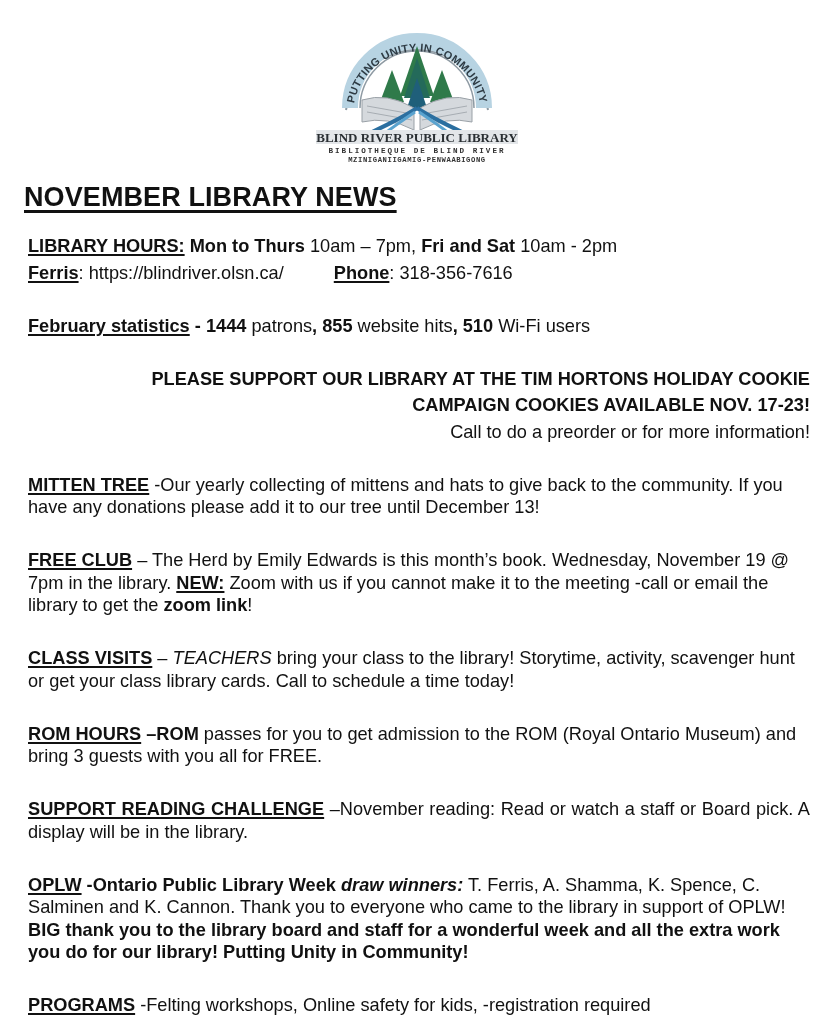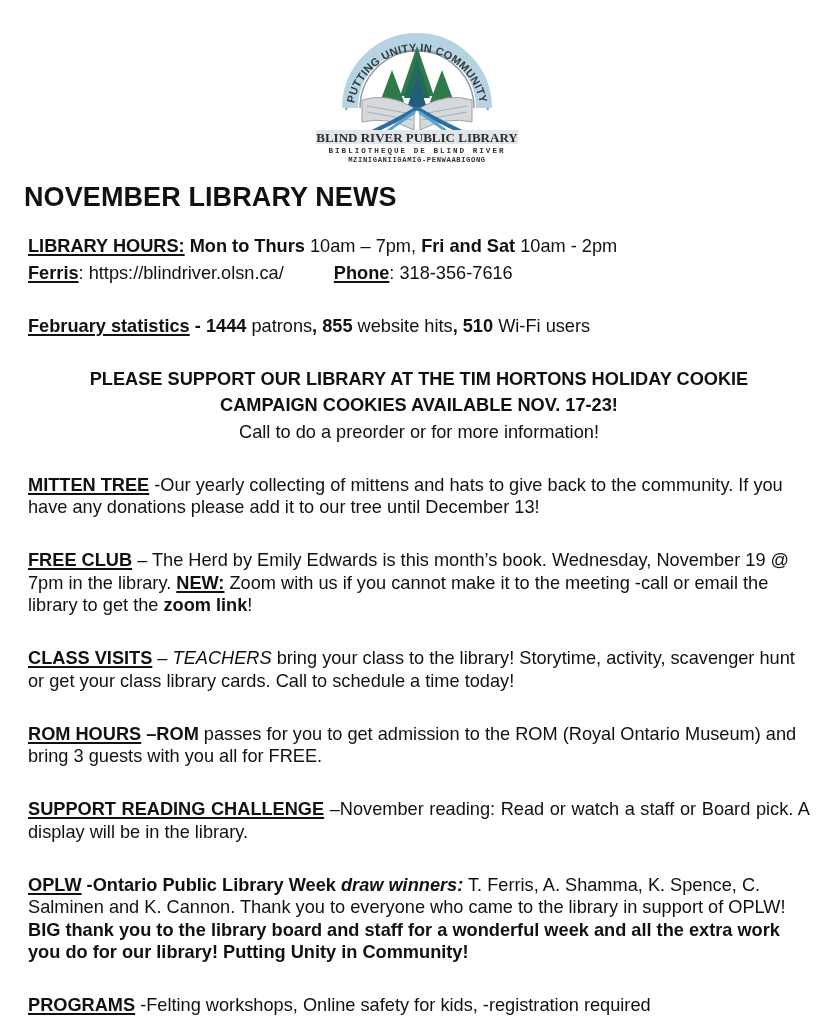--- a/index.html
+++ b/index.html
@@ -1,25 +1,25 @@
 <!DOCTYPE html>
 <html><head>
 <meta charset="utf-8">
 <style>
   html, body { margin:0; padding:0; background:#ffffff; }
   body { width:828px; height:1024px; overflow:hidden; position:relative;
          font-family:"Liberation Sans", sans-serif; color:#111; }
   .logo { position:absolute; left:312px; top:8px; width:210px; height:158px; }
   .doc { position:absolute; left:24px; top:180px; width:790px; font-size:18.2px; line-height:22.5px; }
-  .title { font-size:27px; font-weight:bold; text-underline-offset:4px; text-decoration-thickness:3px; margin:0 0 21px 0; line-height:34px; letter-spacing:0.1px; }
+  .title { font-size:27px; font-weight:bold; text-decoration:underline; text-underline-offset:4px; text-decoration-thickness:3px; margin:0 0 21px 0; line-height:34px; letter-spacing:0.1px; }
   p { margin:4px; }
   .gap { height:22.5px; }
   .h { font-weight:bold; text-decoration:underline; text-underline-offset:2px; text-decoration-thickness:2px; }
   b { font-weight:bold; }
-  .center { text-align:center; }
+  .center { text-align:right; }
   .justify { text-align:justify; text-align-last:left; }
   .footer { font-size:16px; font-weight:bold; text-decoration:underline; text-align:center; text-decoration-thickness:2px; text-underline-offset:3px; margin-top:4px; }
 </style>
 </head>
 <body>
 
 <div class="logo">
   <svg width="210" height="158" viewBox="0 0 210 158">
     <defs>
       <path id="arcPath" d="M 42 96 A 64 64 0 0 1 168 96"></path>

